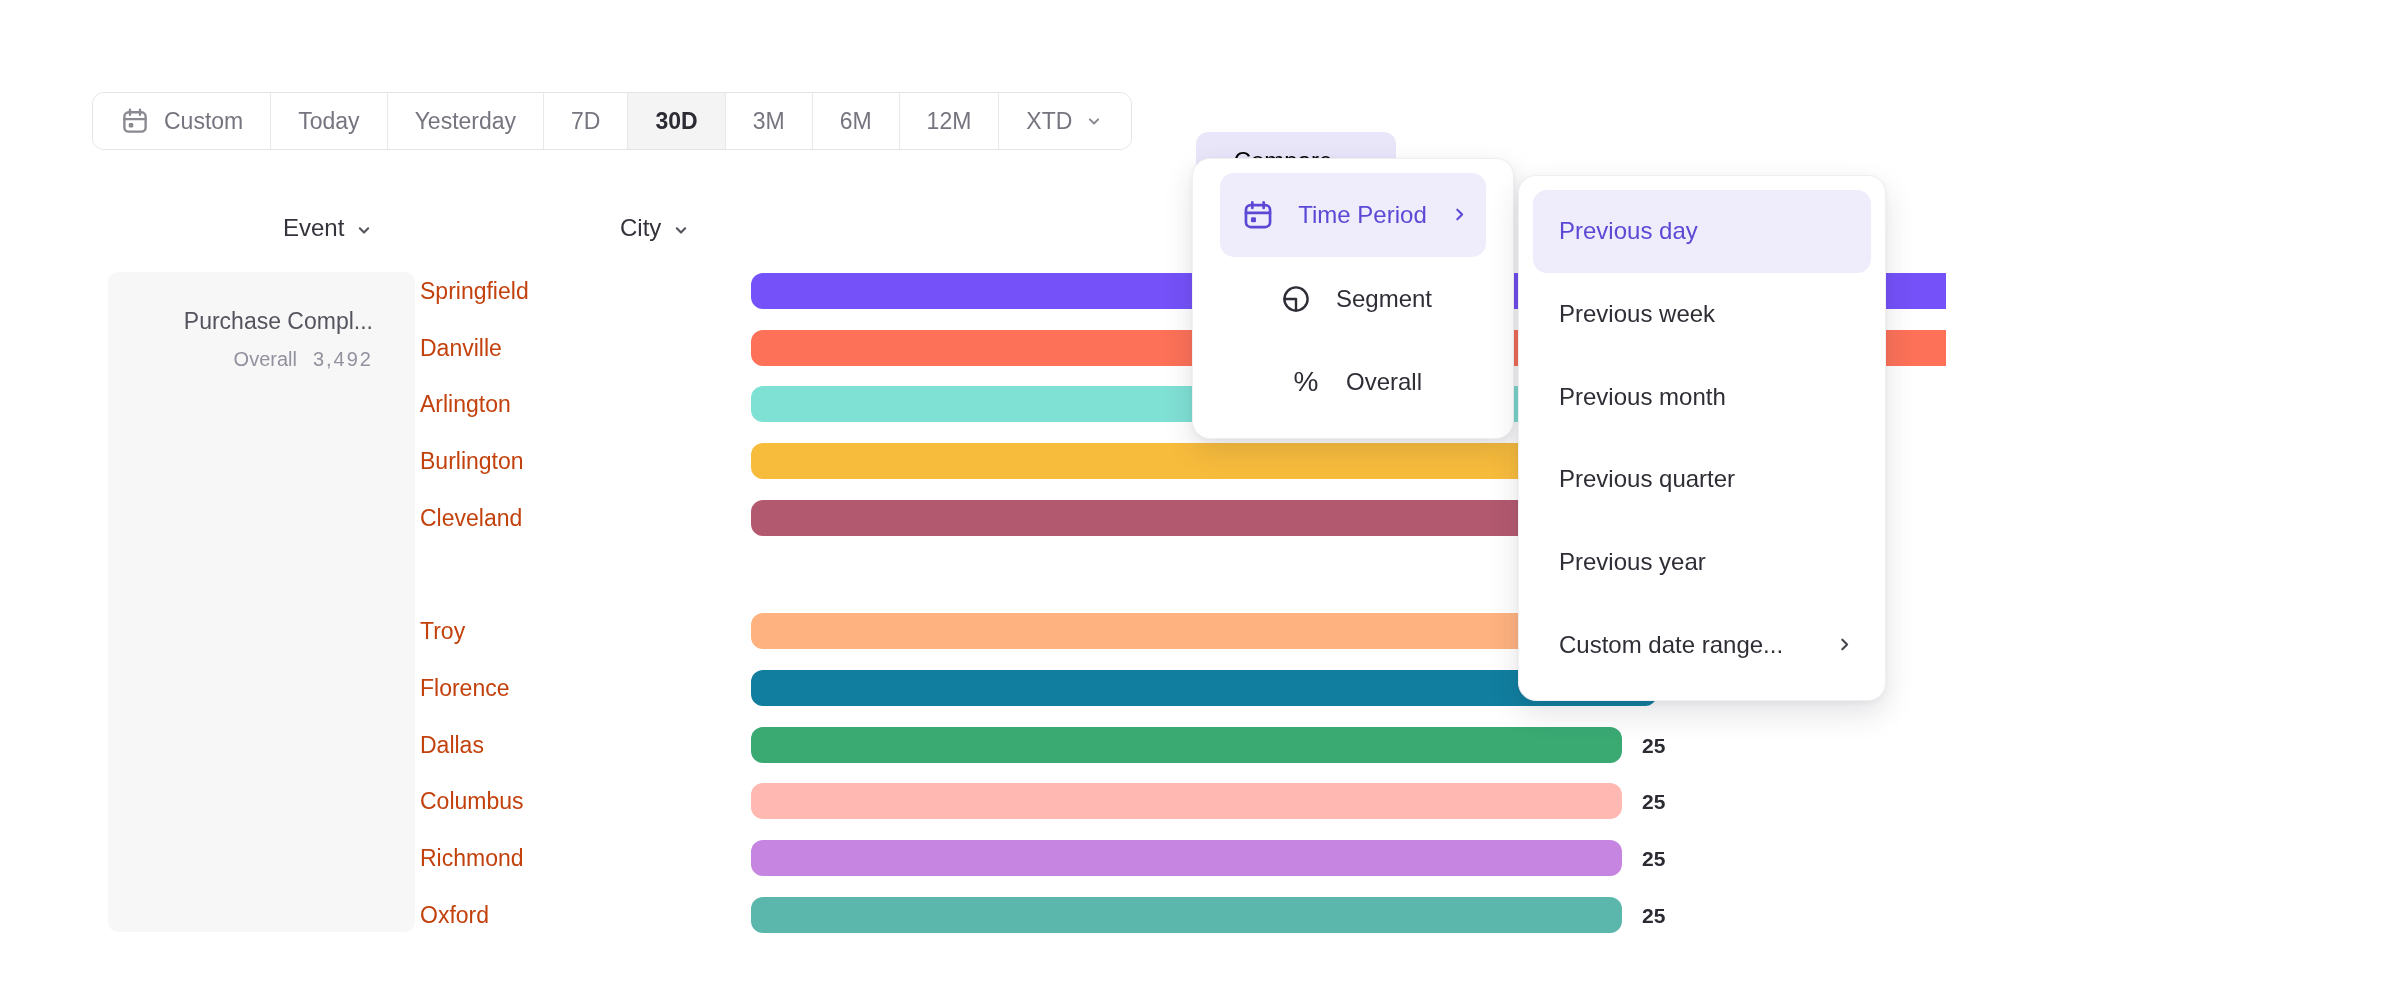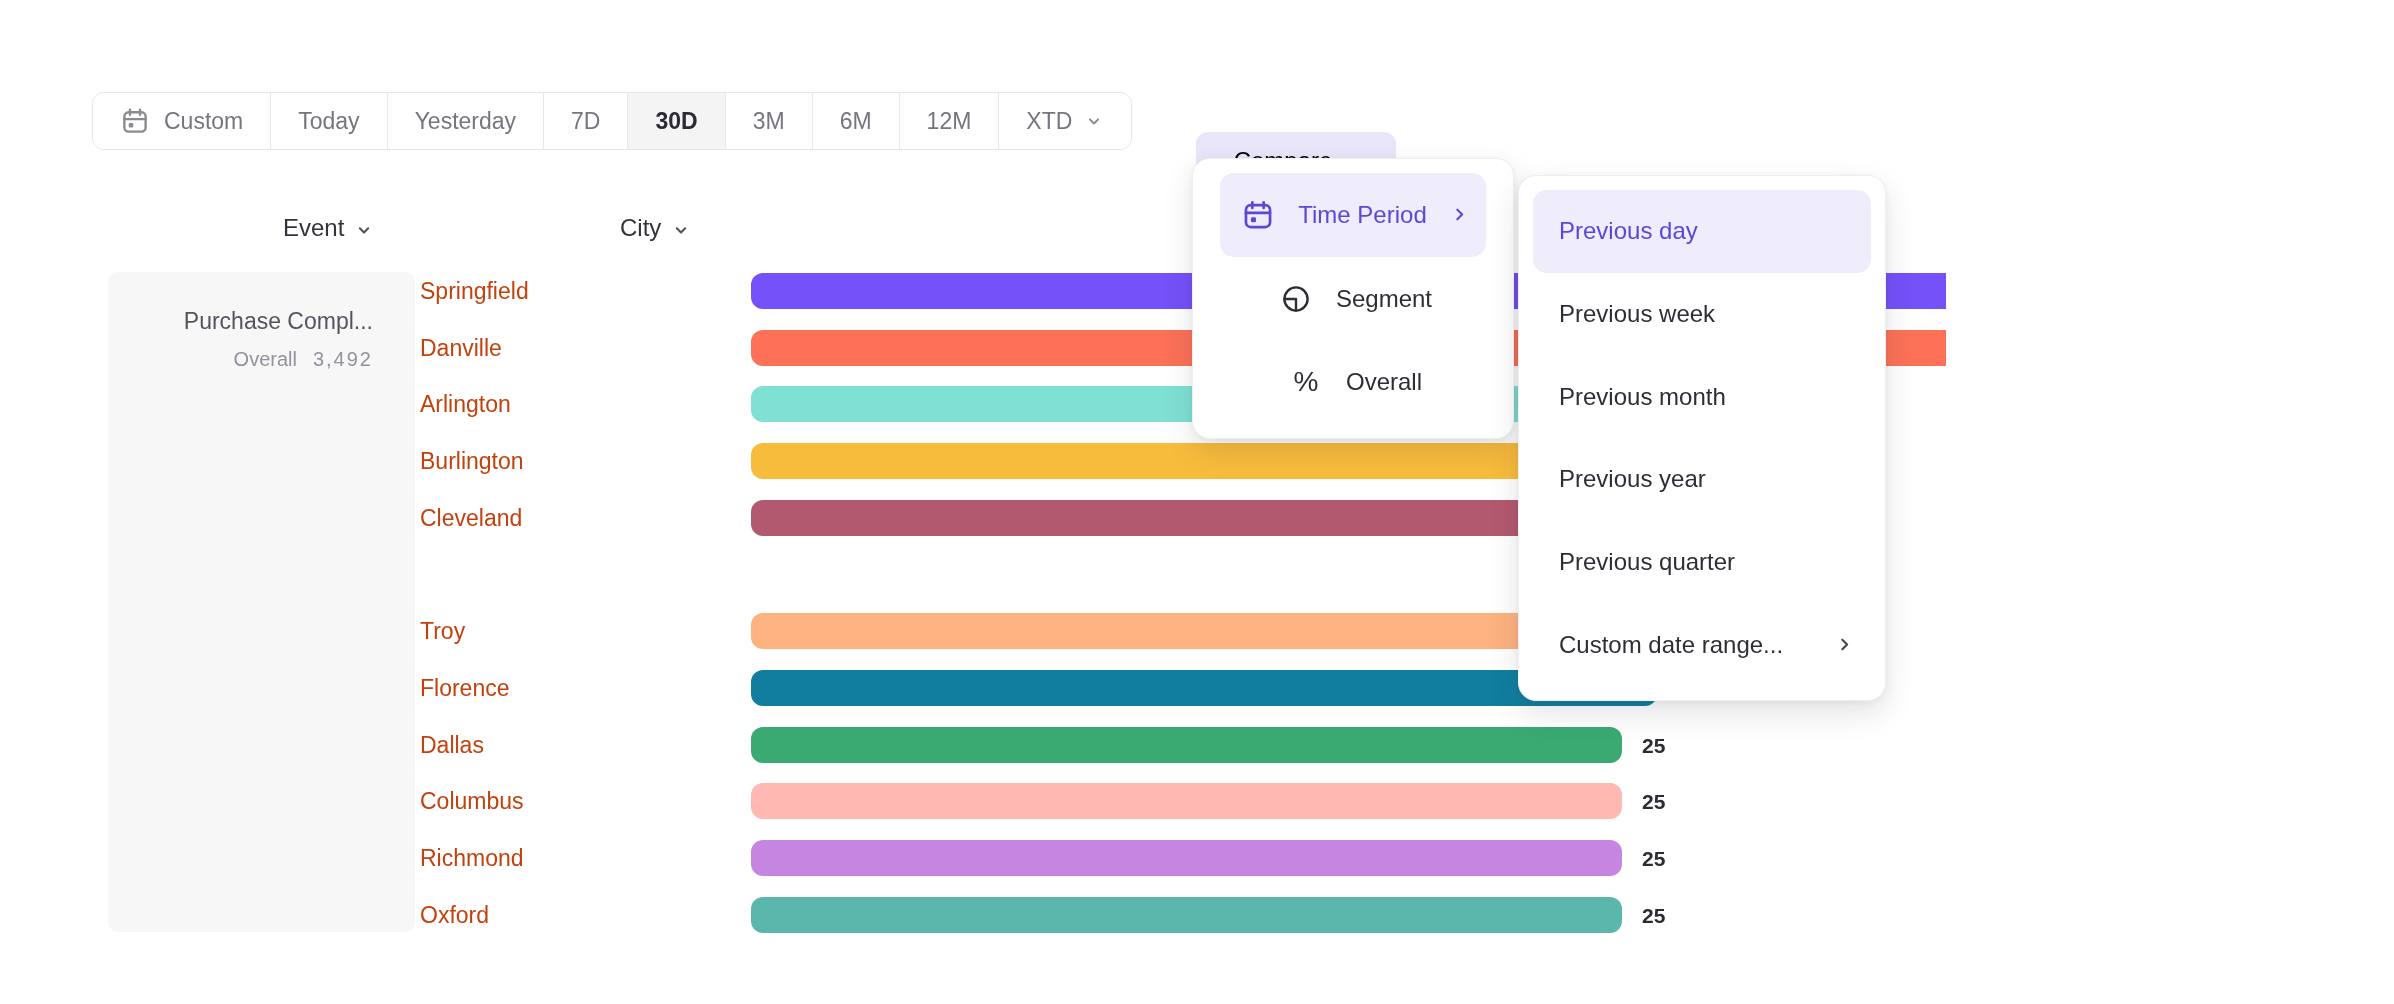--- a/index.html
+++ b/index.html
@@ -250,24 +250,24 @@
       <div class="menu-item active">
         <span>Previous day</span>
       </div>
       <div class="menu-item">
         <span>Previous week</span>
       </div>
       <div class="menu-item">
         <span>Previous month</span>
       </div>
       <div class="menu-item">
+        <span>Previous quarter</span>
+      </div>
+      <div class="menu-item">
         <span>Previous year</span>
-      </div>
-      <div class="menu-item">
-        <span>Previous quarter</span>
       </div>
       <div class="menu-item">
         <span>Custom date range...</span>
         <span class="sub-chev">
           <svg width="21" height="21" viewBox="0 0 24 24" fill="none" stroke="currentColor" stroke-width="2.4" stroke-linecap="round" stroke-linejoin="round">
             <path d="M9.5 6.5l5.5 5.5-5.5 5.5"></path>
           </svg>
         </span>
       </div>
     </div>

